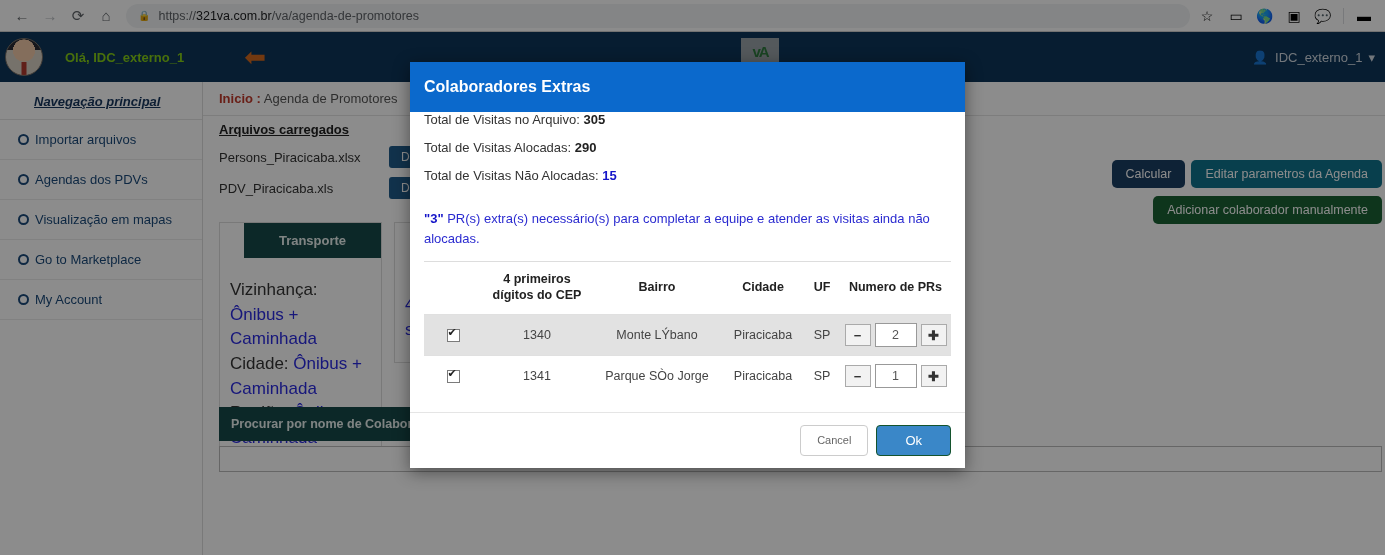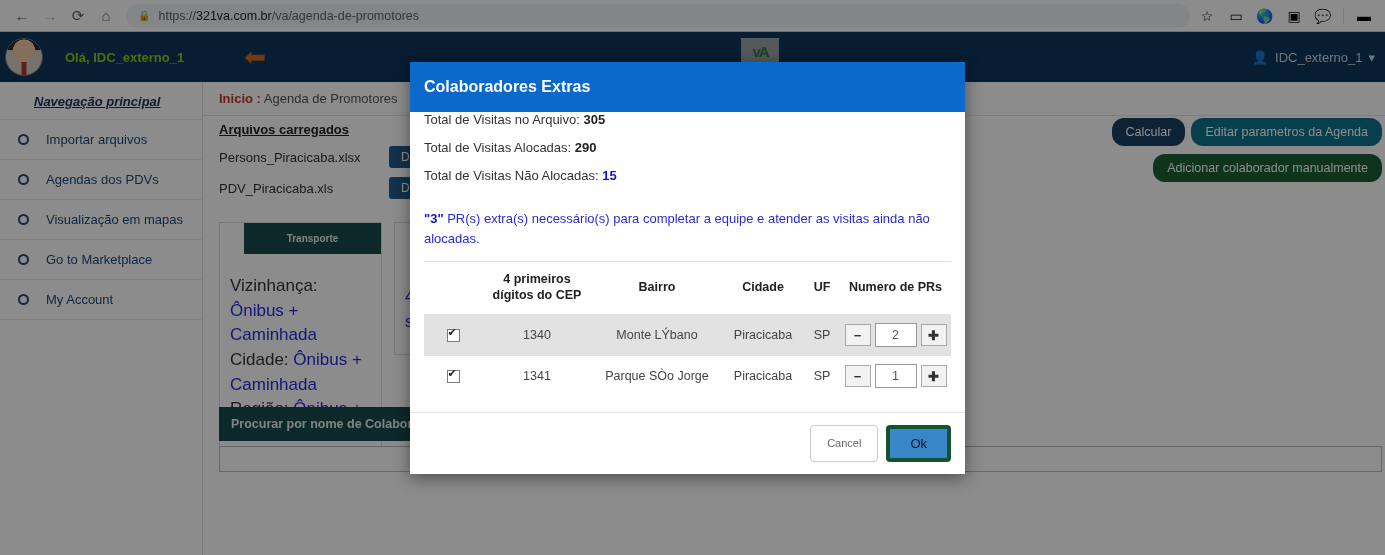--- a/index.html
+++ b/index.html
@@ -69,21 +69,21 @@
   }
   .sidebar{
     position:absolute; left:0; top:0; width:203px; height:473px;
     background:#fff; border-right:1px solid #ddd;
   }
   .side-title{
     padding:12px 0 10px 34px; font-size:13px; font-style:italic; font-weight:bold;
     color:#17365d; text-decoration:underline; border-bottom:1px solid #e3e3e3;
   }
   .side-item{
-    display:flex; align-items:center; gap:17px;
+    display:flex; align-items:center; gap:6px;
     padding:12px 0 12px 18px; font-size:13px; color:#1b4a7a;
     border-bottom:1px solid #ececec;
   }
   .side-item .ring{
     width:11px; height:11px; border:2px solid #1b4a7a; border-radius:50%; flex:0 0 auto;
   }
   .side-item.active{ font-weight:bold; color:#123f66; }
 
   .content{
     position:absolute; left:203px; top:0; width:1182px; height:473px;
@@ -97,32 +97,32 @@
   .files-block{ position:absolute; left:16px; top:40px; }
   .files-title{ font-size:13px; font-weight:bold; color:#222; text-decoration:underline; }
   .file-row{ display:flex; align-items:center; margin-top:9px; }
   .file-name{ font-size:13px; color:#333; width:170px; }
   .dl-btn{
     background:#1f5c8b; color:#fff; font-size:12px;
     padding:4px 12px; border:none; border-radius:3px; cursor:pointer;
   }
 
   .act-btns{ position:absolute; right:3px; top:36px; display:flex; gap:6px; }
-  .btn{ border:none; border-radius:12px; color:#fff; font-size:12.5px; padding:7px 14px; cursor:pointer; }
+  .btn{ border:none; border-radius:5px; color:#fff; font-size:12.5px; padding:7px 14px; cursor:pointer;margin-top:42px; }
   .btn-navy{ background:#1b3f63; }
   .btn-teal{ background:#10738c; }
   .btn-green{ background:#1a6134; }
   .act-btns2{ position:absolute; right:3px; top:72px; }
 
   .panels{ position:absolute; left:16px; top:140px; display:flex; gap:12px; align-items:flex-start; }
   .panel{ width:163px; border:1px solid #ddd; background:#fff; }
   .panel.wide{ width:180px; }
   .panel.w2{ width:148px; }
   .panel-hd{
-    background:#174a4a; color:#e8f0ef; font-size:10px; font-weight:bold;
+    background:#174a4a; color:#e8f0ef; font-size:13px; font-weight:bold;
     text-align:center; padding:10px 19px;margin-left:24px;
   }
   .panel-bd{ padding:20px 10px; font-size:17px; color:#333; line-height:1.45; }
   .panel-bd .v{ color:#2b2be0; }
 
   .search-green{
     position:absolute; left:16px; top:325px; width:350px;
     background:#174a4a; color:#e8f0ef; font-size:12.5px; font-weight:bold;
     padding:10px 12px;
   }
@@ -188,22 +188,22 @@
   }
   .modal-ft{
     border-top:1px solid #e5e5e5; padding:12px 14px; display:flex;
     justify-content:flex-end; gap:8px;
   }
   .btn-cancel{
     background:#fff; border:1px solid #ccc; color:#666; border-radius:4px;
     font-size:11px; padding:7px 16px; cursor:pointer;
   }
   .btn-ok{
-    background:#3a87c8; border:4px solid #14532d; color:#0f172a; border-radius:4px;
-    font-size:13px; padding:7px 20px; cursor:pointer;
+    background:#3a87c8; border:1px solid #14532d; color:#ffffff; border-radius:4px;
+    font-size:13px; padding:7px 28px; cursor:pointer;
   }
 </style>
 </head>
 <body>
 
 <div class="browser-bar">
   <div class="nav-btn">←</div>
   <div class="nav-btn dim">→</div>
   <div class="nav-btn">⟳</div>
   <div class="nav-btn">⌂</div>

